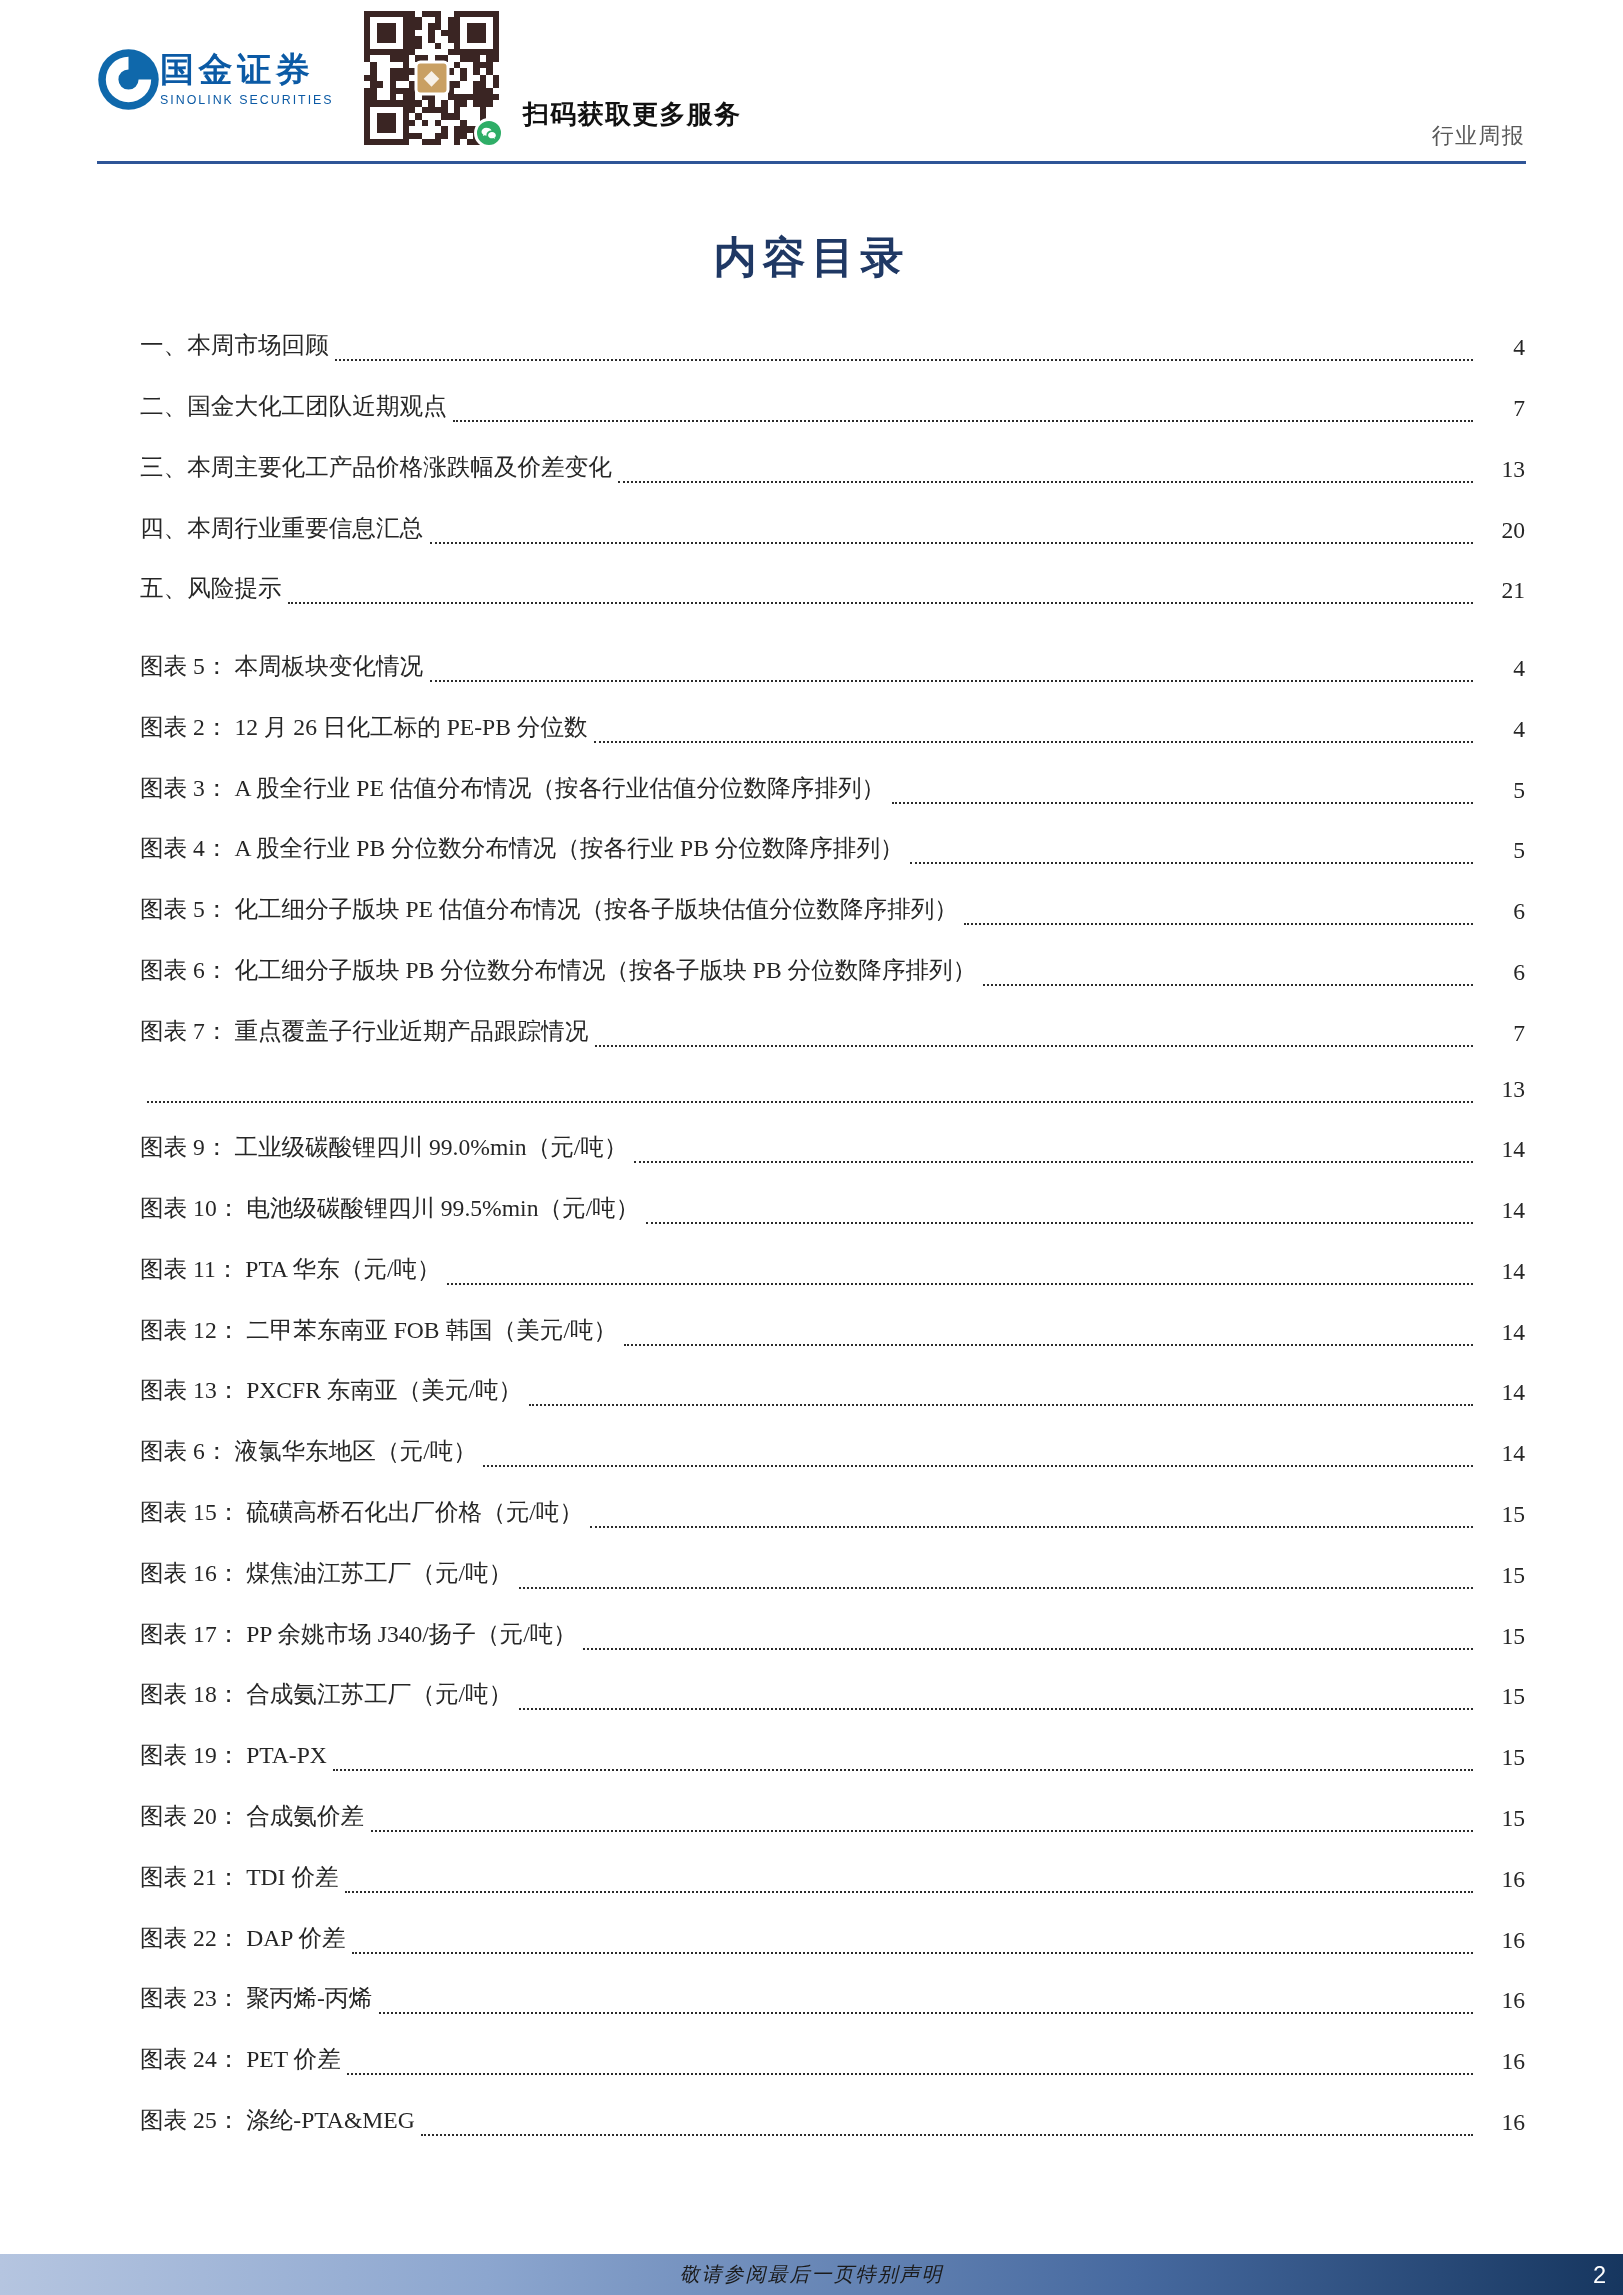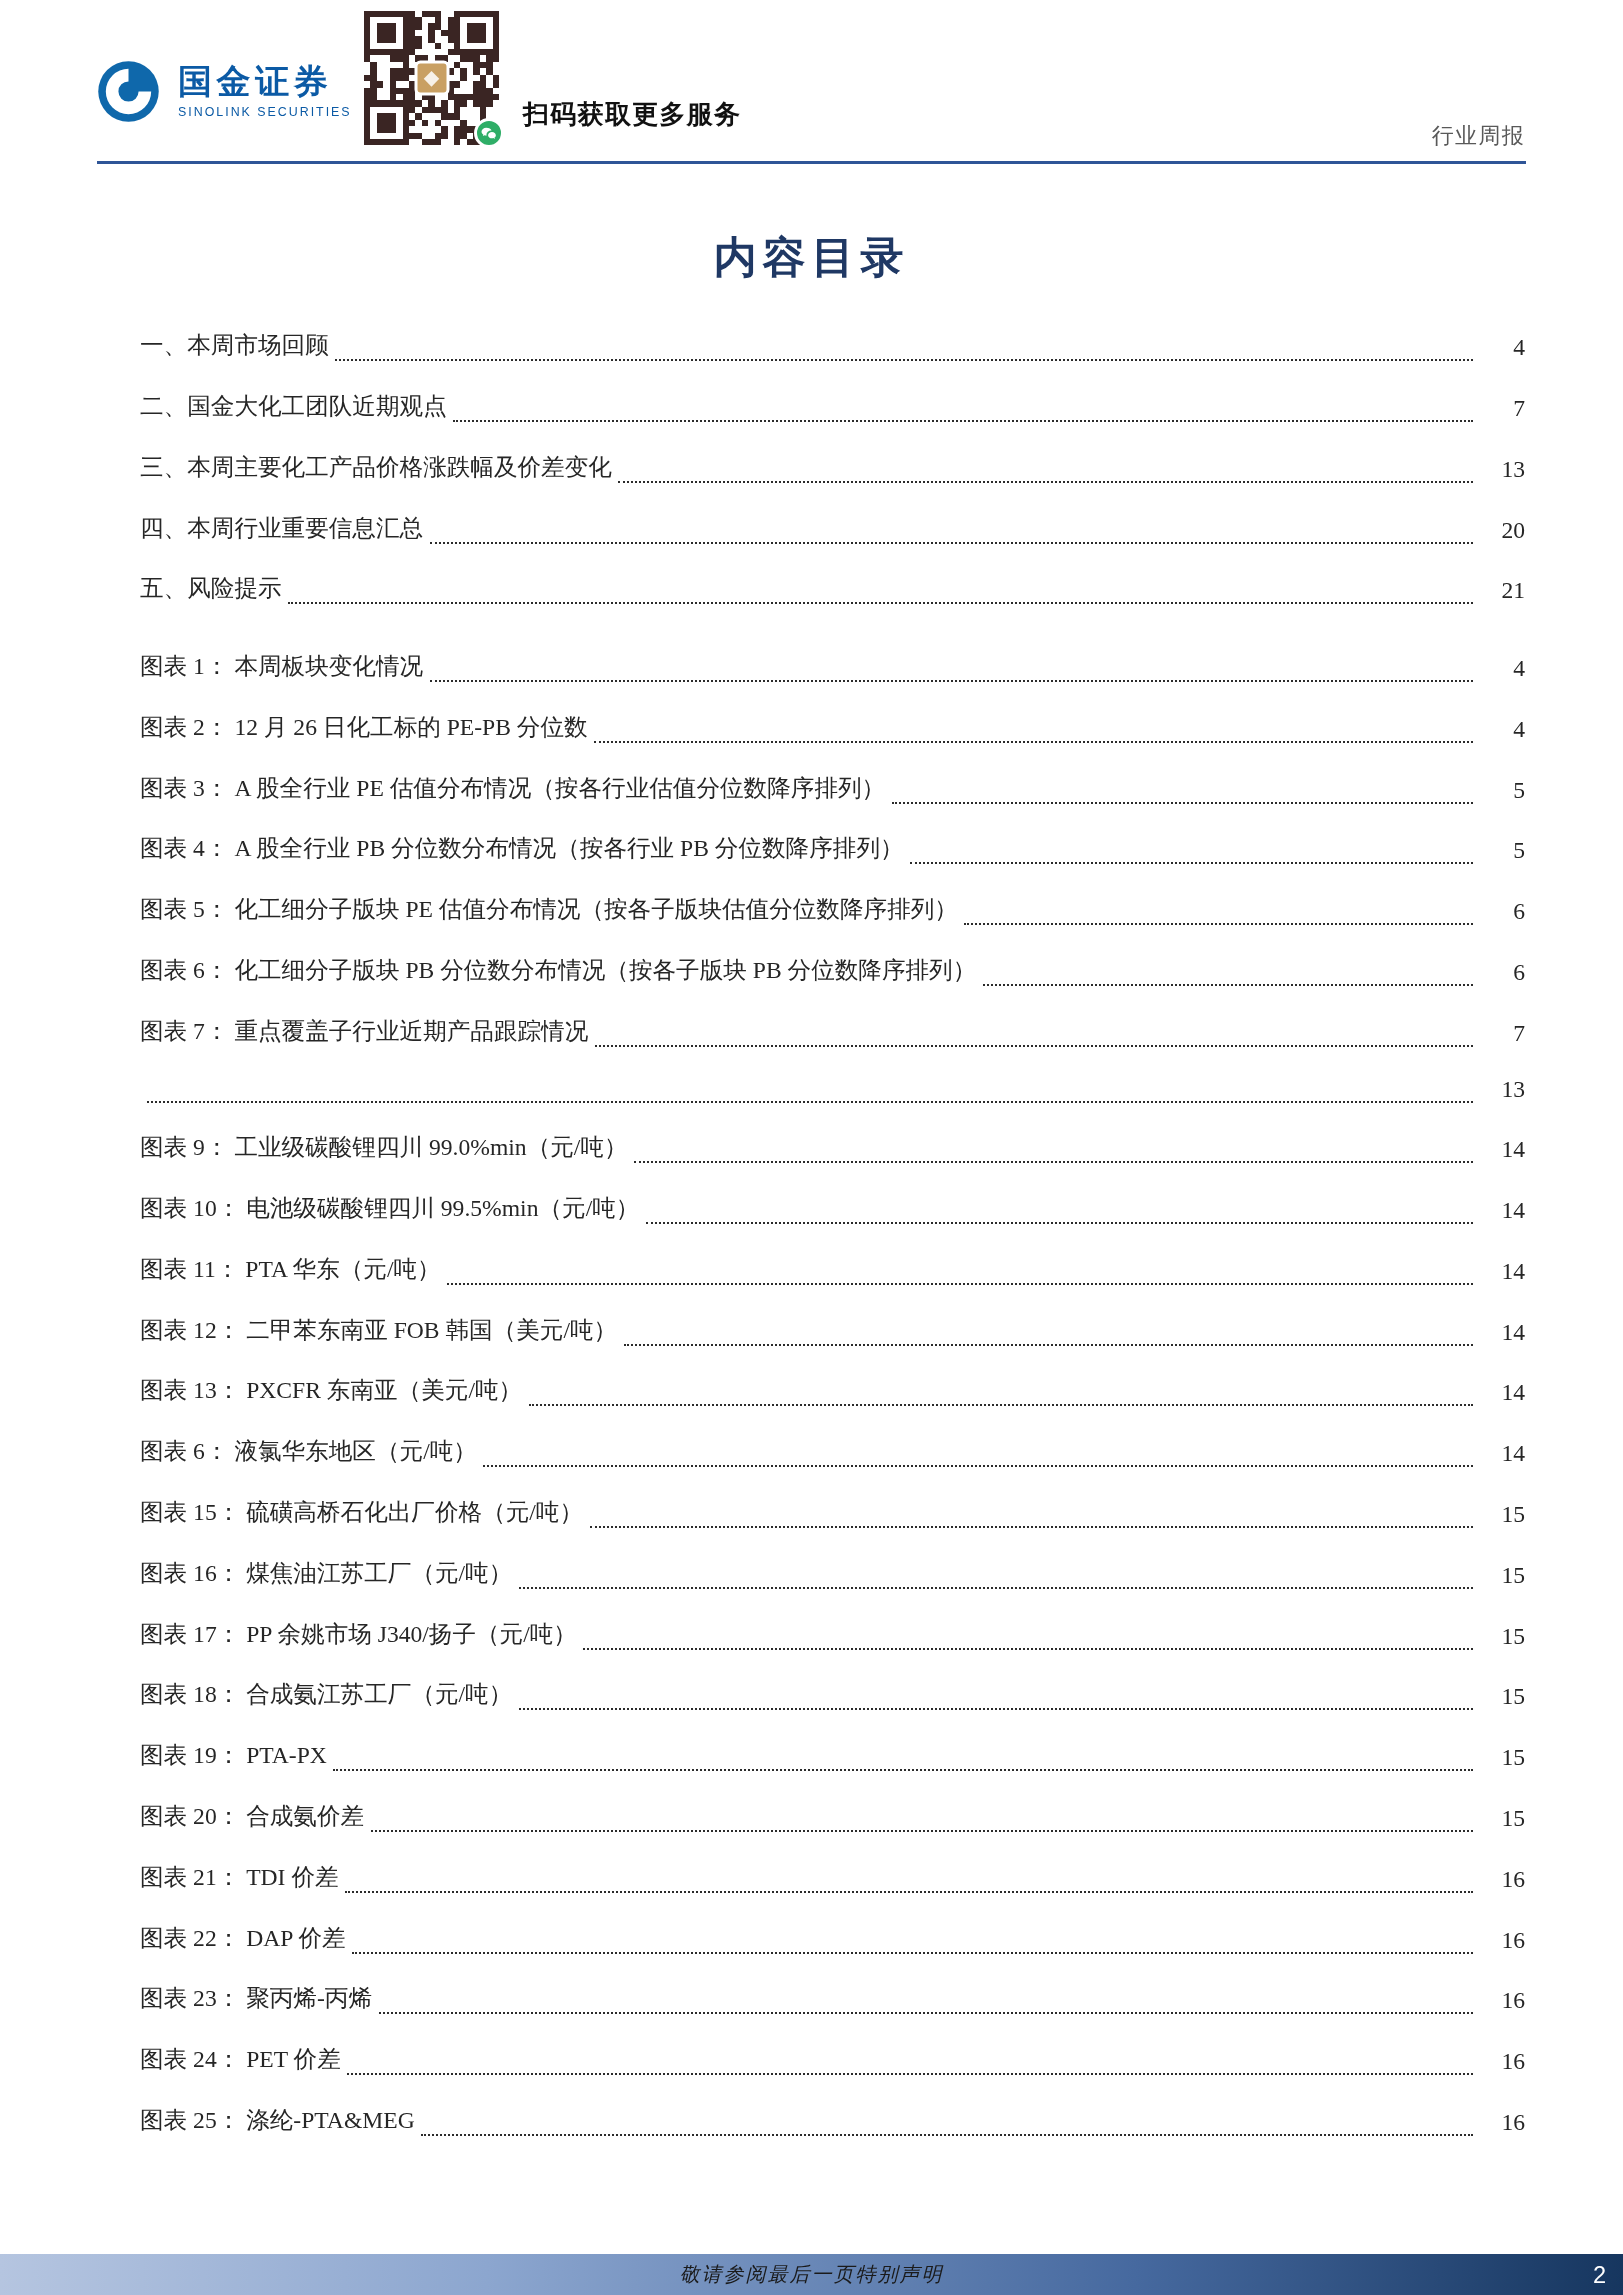--- a/index.html
+++ b/index.html
@@ -9,21 +9,21 @@
     width:1623px; height:2295px;
     margin:0 auto;
     background:#ffffff;
     overflow:hidden;
     font-family:"Liberation Serif","DejaVu Serif",serif;
     color:#262626;
   }
 
   
   .header { position:relative; height:161px; }
-  .brand { position:absolute; left:97px; top:60px; display:flex; align-items:center; gap:18px; }
+  .brand { position:absolute; left:97px; top:48px; display:flex; align-items:center; gap:0; }
   .brand svg { width:63px; height:63px; display:block; }
   .brand-text { display:flex; flex-direction:column; }
   .brand-name {
     font-family:"Liberation Sans","DejaVu Sans",sans-serif;
     font-weight:bold; font-size:34px; color:#0b5aa5; letter-spacing:4.6px; line-height:1.05;
   }
   .brand-sub {
     font-family:"Liberation Sans","DejaVu Sans",sans-serif;
     font-size:12.4px; color:#0b5aa5; letter-spacing:2px; margin-top:4.6px;text-align:center;
   }
@@ -583,21 +583,21 @@
   </div>
       <div class="entry">
     <span class="entry-label">五、风险提示</span>
     <span class="dot-leader"></span>
     <span class="entry-page">21</span>
   </div>
     </div>
 
   <div class="list figures-list">
       <div class="entry">
-    <span class="entry-label">图表 1： 本周板块变化情况</span>
+    <span class="entry-label">图表 5： 本周板块变化情况</span>
     <span class="dot-leader"></span>
     <span class="entry-page">4</span>
   </div>
       <div class="entry">
     <span class="entry-label">图表 2： 12 月 26 日化工标的 PE-PB 分位数</span>
     <span class="dot-leader"></span>
     <span class="entry-page">4</span>
   </div>
       <div class="entry">
     <span class="entry-label">图表 3： A 股全行业 PE 估值分布情况（按各行业估值分位数降序排列）</span>

